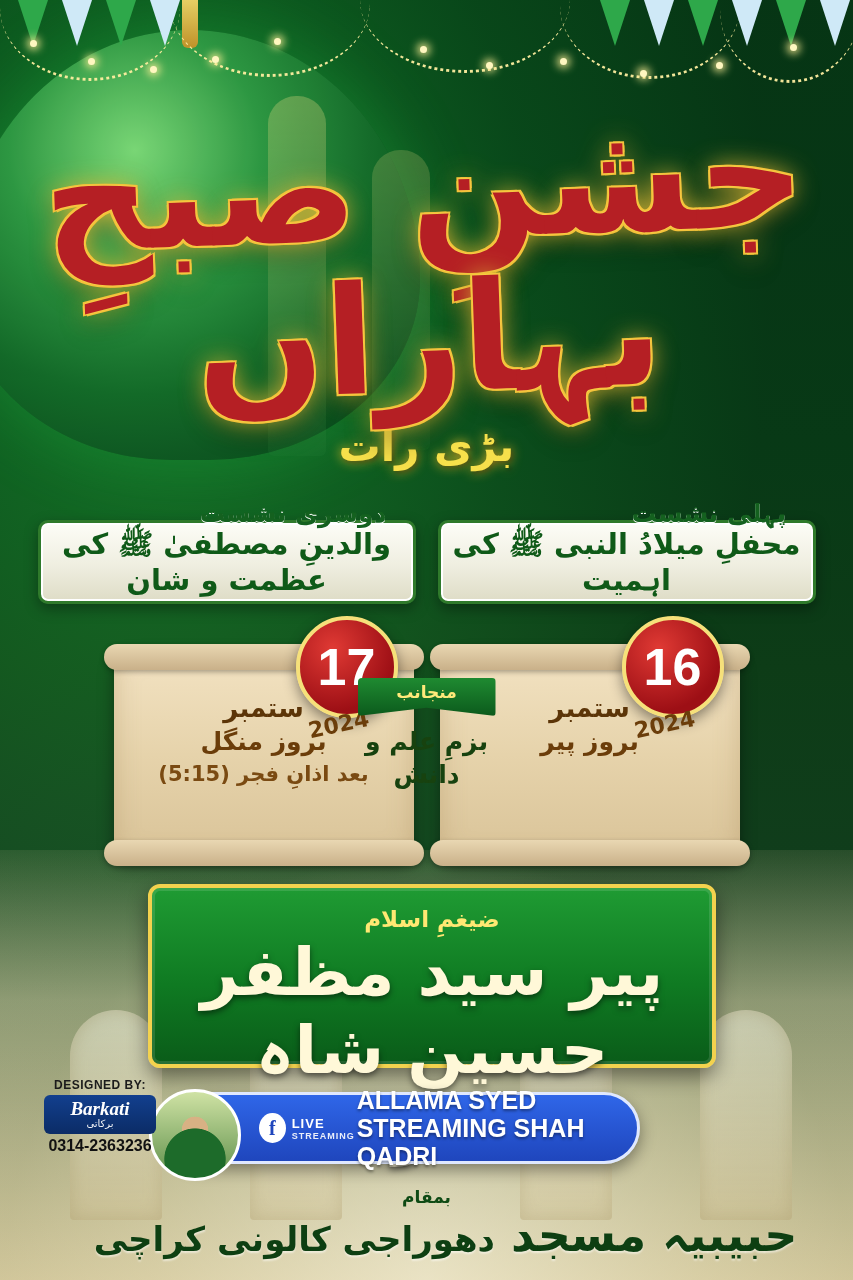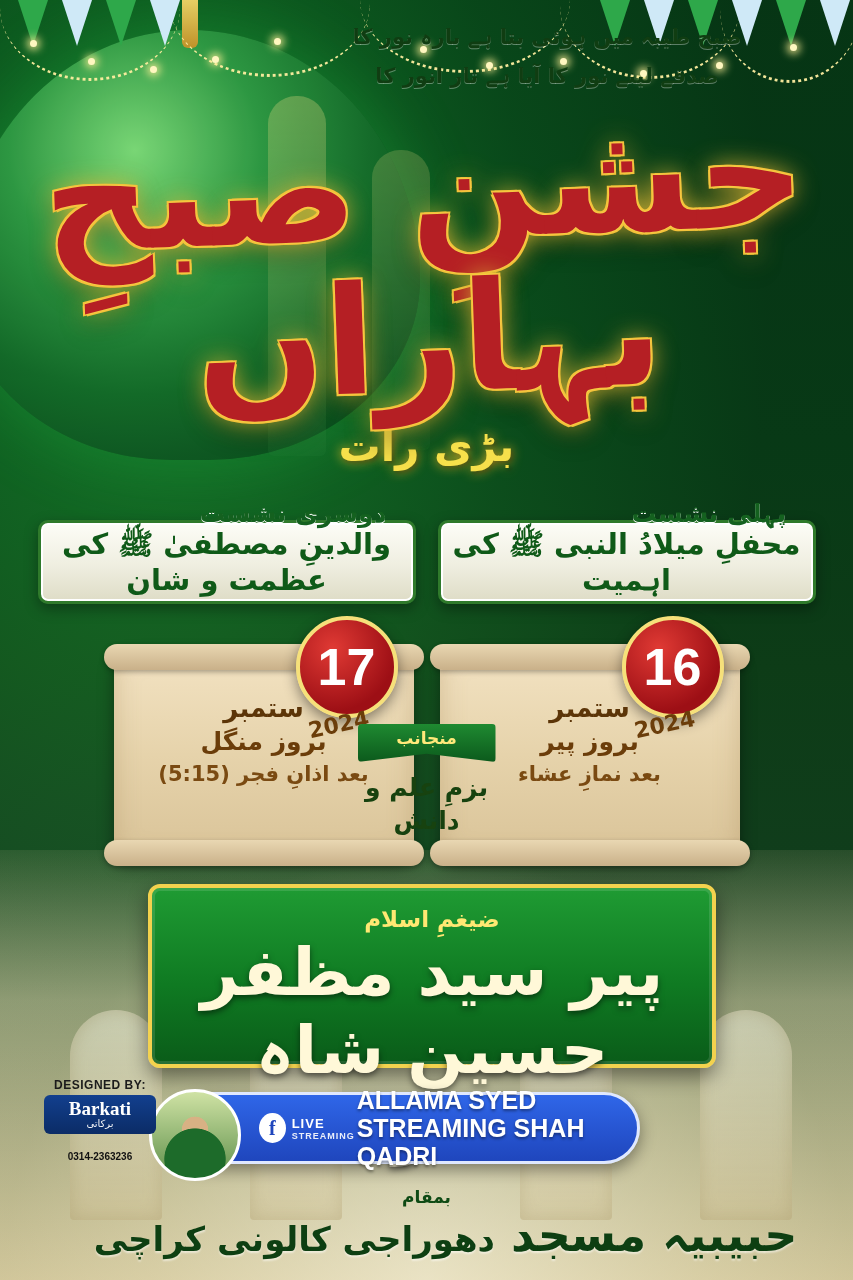--- a/index.html
+++ b/index.html
@@ -283,21 +283,21 @@
     font-size: 52px;
     font-weight: bold;
     display: flex;
     align-items: center;
     justify-content: center;
     font-family: "Liberation Sans", sans-serif;
   }
   .bazm-flag {
     position: absolute;
     left: 50%;
-    top: 724px;
+    top: 678px;
     transform: translateX(-50%);
     width: 138px;
     text-align: center;
   }
   .bazm-tag {
     background: linear-gradient(180deg, #1f8a31, #0c5a1c);
     color: #ffe97a;
     font-family: "DejaVu Sans", sans-serif;
     direction: rtl;
     font-size: 17px;
@@ -431,33 +431,34 @@
   }
   .designer-logo {
     margin-top: 3px;
     background: linear-gradient(180deg, #123f8e, #0b2c66);
     border-radius: 6px;
     padding: 4px 2px 5px;
     color: #fff;
   }
   .designer-logo .name {
     font-family: "Liberation Serif", serif;
+    font-style: italic;
     font-size: 19px;
     font-weight: bold;
     line-height: 1;
   }
   .designer-logo .sub {
     font-family: "DejaVu Sans", sans-serif;
     direction: rtl;
     font-size: 10px;
     opacity: .95;
   }
   .designer-phone {
-    margin-top: 17px;
-    font-size: 10px;
+    margin-top: 3px;
+    font-size: 16px;
     font-weight: bold;
     color: #111;
   }
 
   
   .venue {
     position: absolute;
     left: 0; right: 0;
     bottom: 18px;
     text-align: center;
@@ -517,24 +518,20 @@
     <div class="bulb" style="left:212px; top:56px;"></div>
     <div class="bulb" style="left:274px; top:38px;"></div>
     <div class="bulb" style="left:420px; top:46px;"></div>
     <div class="bulb" style="left:486px; top:62px;"></div>
     <div class="bulb" style="left:560px; top:58px;"></div>
     <div class="bulb" style="left:640px; top:70px;"></div>
     <div class="bulb" style="left:716px; top:62px;"></div>
     <div class="bulb" style="left:790px; top:44px;"></div>
   </div>
 
-  <div class="top-couplet urdu">
-    <div>صبح طیبہ میں ہوئی بتا ہے بارہ نور کا</div>
-    <div>صدقے لینے نور کا آیا ہے تار انور کا</div>
-  </div>
 
   <div class="title-wrap">
     <div class="title-main urdu">جشنِ صبحِ بہاراں</div>
     <div class="title-sub urdu">بڑی رات</div>
   </div>
 
   <div class="sessions">
     <div class="session">
       <div class="session-label urdu">پہلی نشست</div>
       <div class="session-text urdu">محفلِ میلادُ النبی ﷺ کی اہمیت</div>
@@ -545,21 +542,20 @@
     </div>
   </div>
 
   <div class="scrolls">
     <div class="scroll">
       <div class="date-badge">16</div>
       <div class="scroll-inner urdu">
         <div class="scroll-year">2024</div>
         <div class="scroll-month">ستمبر</div>
         <div class="scroll-day">بروز پیر</div>
-        <div class="scroll-time">بعد نمازِ عشاء</div>
       </div>
     </div>
 
     <div class="scroll">
       <div class="date-badge">17</div>
       <div class="scroll-inner urdu">
         <div class="scroll-year">2024</div>
         <div class="scroll-month">ستمبر</div>
         <div class="scroll-day">بروز منگل</div>
         <div class="scroll-time">بعد اذانِ فجر (5:15)</div>

